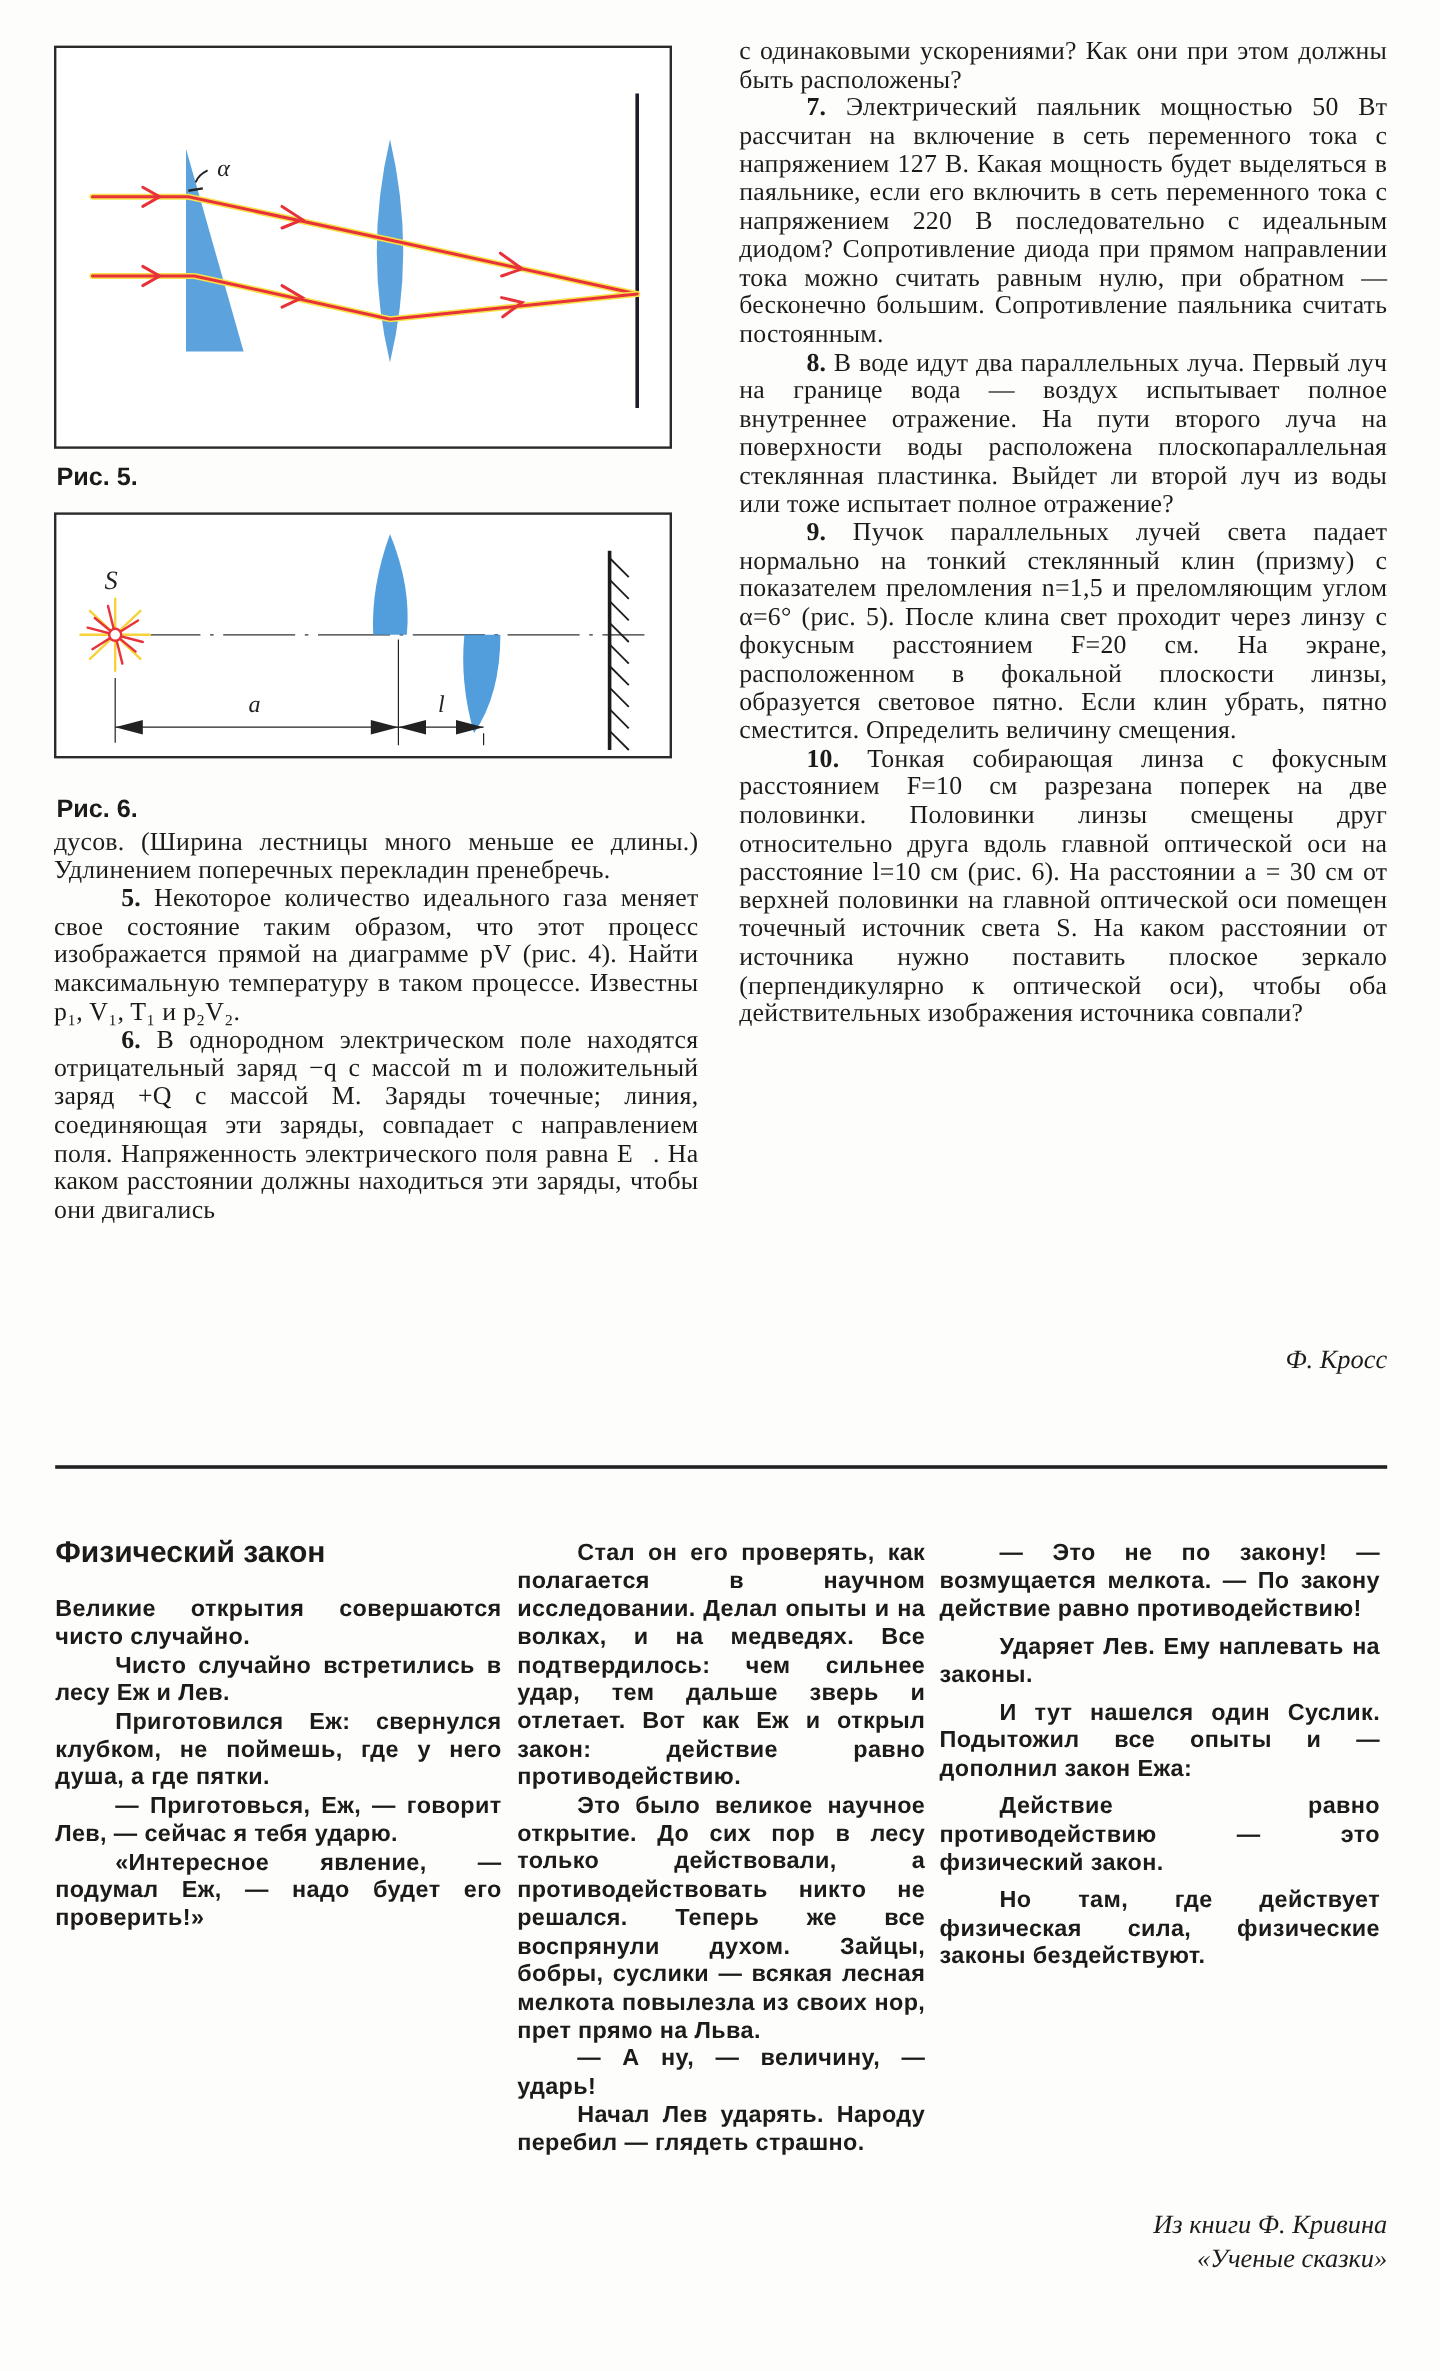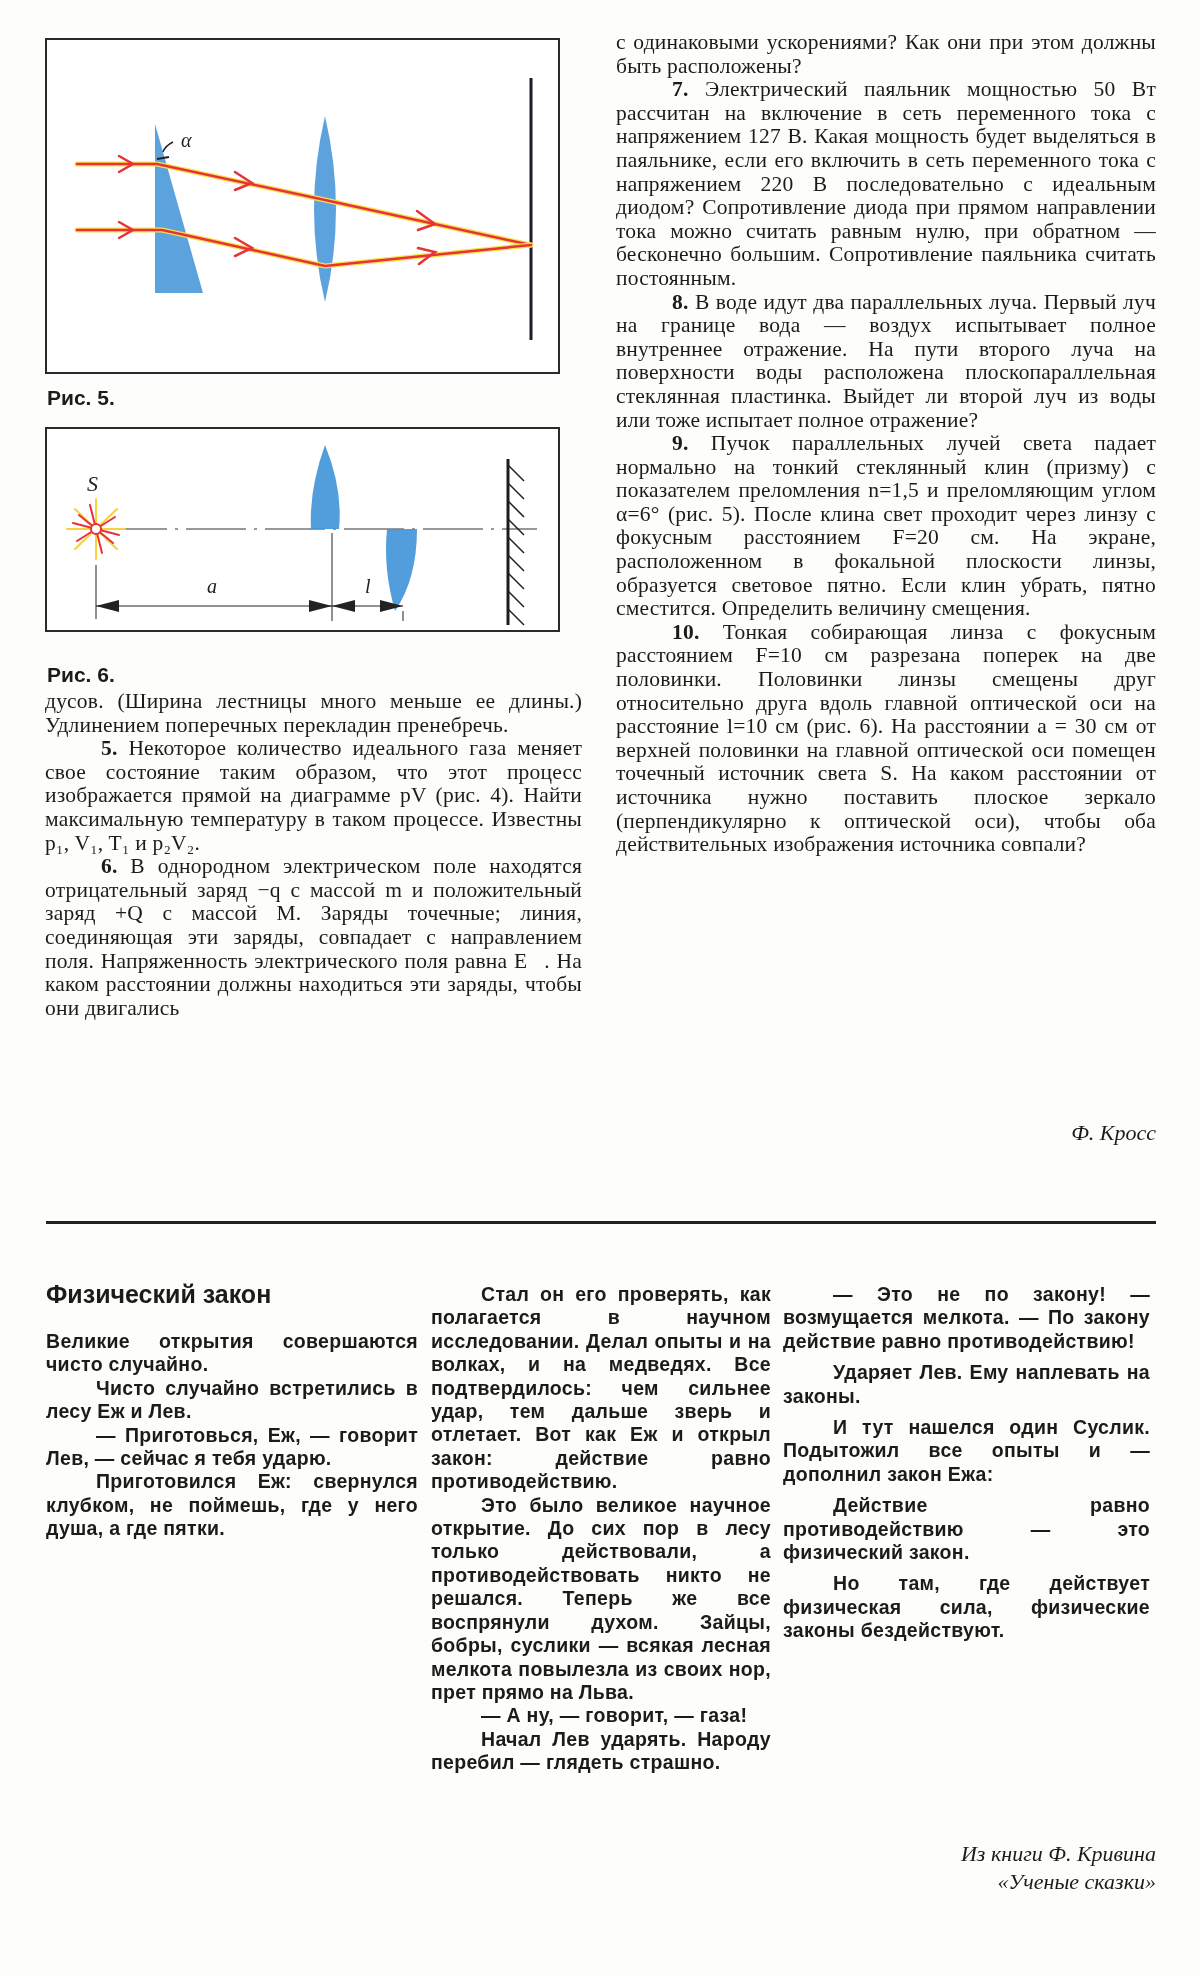--- a/index.html
+++ b/index.html
@@ -132,28 +132,29 @@
 </div>
 <div class="abs sig" style="left:900px; top:1120px; width:256px;">Ф. Кросс</div>
 
 <div class="abs divider" style="left:46px; top:1221px; width:1110px;"></div>
 
 <div class="abs story-title" style="left:46px; top:1280px;">Физический закон</div>
 
 <div class="abs story" style="left:46px; top:1330px; width:372px;">
   <p>Великие открытия совершаются чисто случайно.</p>
   <p class="ind">Чисто случайно встретились в лесу Еж и Лев.</p>
+  <p class="ind">Приготовился Еж: свернулся клубком, не поймешь, где у него душа, а где пятки.</p>
   <p class="ind">— Приготовься, Еж, — говорит Лев, — сейчас я тебя ударю.</p>
-  <p class="ind">Приготовился Еж: свернулся клубком, не поймешь, где у него душа, а где пятки.</p>
+  <p class="ind">«Интересное явление, — подумал Еж, — надо будет его проверить!»</p>
 </div>
 
 <div class="abs story" style="left:431px; top:1283px; width:340px;">
   <p class="ind">Стал он его проверять, как полагается в научном исследовании. Делал опыты и на волках, и на медведях. Все подтвердилось: чем сильнее удар, тем дальше зверь и отлетает. Вот как Еж и открыл закон: действие равно противодействию.</p>
   <p class="ind">Это было великое научное открытие. До сих пор в лесу только действовали, а противодействовать никто не решался. Теперь же все воспрянули духом. Зайцы, бобры, суслики — всякая лесная мелкота повылезла из своих нор, прет прямо на Льва.</p>
-  <p class="ind">— А ну, — говорит, — газа!</p>
+  <p class="ind">— А ну, — величину, — ударь!</p>
   <p class="ind">Начал Лев ударять. Народу перебил — глядеть страшно.</p>
 </div>
 
 <div class="abs story" style="left:783px; top:1283px; width:367px;">
   <p class="ind">— Это не по закону! — возмущается мелкота. — По закону действие равно противодействию!</p>
   <p class="ind gap">Ударяет Лев. Ему наплевать на законы.</p>
   <p class="ind gap">И тут нашелся один Суслик. Подытожил все опыты и — дополнил закон Ежа:</p>
   <p class="ind gap">Действие равно противодействию — это физический закон.</p>
   <p class="ind gap">Но там, где действует физическая сила, физические законы бездействуют.</p>
 </div>

